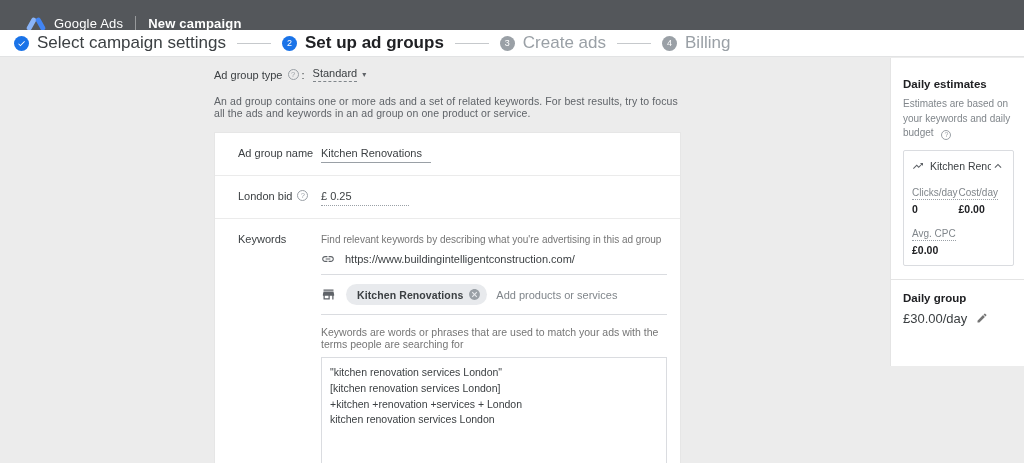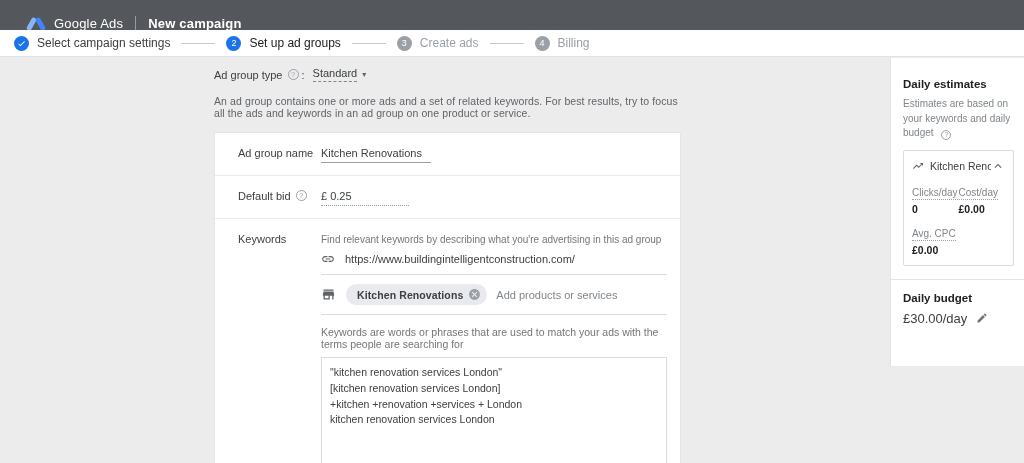--- a/index.html
+++ b/index.html
@@ -13,23 +13,23 @@
   .appbar .product { color:#ffffff; font-size:13px; letter-spacing:.2px; }
   .appbar .vsep { width:1px; height:15px; background:rgba(255,255,255,.4); margin:0 12px; }
   .appbar .pagetitle { color:#ffffff; font-size:13px; font-weight:bold; letter-spacing:.2px; }
 
   
   .stepper { position:absolute; top:30px; left:0; width:1024px; height:27px; background:#ffffff; border-bottom:1px solid #e2e3e4; display:flex; align-items:center; padding-left:14px; }
   .step { display:flex; align-items:center; }
   .step-circle { width:15px; height:15px; border-radius:50%; display:flex; align-items:center; justify-content:center; color:#fff; font-size:9px; flex-shrink:0; }
   .step-circle.done, .step-circle.current { background:#1a73e8; }
   .step-circle.todo { background:#9aa0a6; }
-  .step-label { margin-left:8px; font-size:12px; }
+  .step-label { margin-left:8px; font-size:17px; }
   .lbl-done { color:#3c4043; }
-  .lbl-current { color:#202124; font-weight:normal; }
+  .lbl-current { color:#202124; font-weight:bold; }
   .lbl-todo { color:#9aa0a6; }
   .connector { width:34px; height:0; border-top:1px solid #c6c9cc; margin:0 11px; }
 
   
   .main { position:absolute; top:58px; left:0; width:1024px; height:405px; background:#ececec;padding-left:28px; }
 
   .content { position:absolute; left:214px; top:0; width:467px; }
   .type-row { margin-top:9px; display:flex; align-items:center; font-size:11px; color:#3c4043; }
   .help-icon { display:inline-flex; align-items:center; justify-content:center; width:11px; height:11px; border:1px solid #9aa0a6; border-radius:50%; color:#9aa0a6; font-size:7.5px; margin-left:5px; flex-shrink:0; }
   .type-sep { margin:0 8px 0 3px; color:#3c4043; }
@@ -140,21 +140,21 @@
 
       <div class="row row-name">
         <div class="row-label">Ad group name</div>
         <div class="row-content">
           <div class="text-input">Kitchen Renovations</div>
         </div>
       </div>
 
       <div class="row row-bid">
         <div class="row-label">
-          <span>Default bid</span>
+          <span>London bid</span>
           <span class="help-icon">?</span>
         </div>
         <div class="row-content">
           <div class="bid-input">£ 0.25</div>
         </div>
       </div>
 
       <div class="row">
         <div class="row-label">Keywords</div>
         <div class="row-content">
@@ -225,21 +225,21 @@
             <span class="stat-label">Avg. CPC</span>
             <div class="stat-value">£0.00</div>
           </div>
         </div>
       </div>
     </div>
 
     <div class="sb-divider"></div>
 
     <div class="sb-section mt13">
-      <div class="sb-title">Daily budget</div>
+      <div class="sb-title">Daily group</div>
       <div class="budget-value-row">
         <span class="budget-value">£30.00/day</span>
         <span class="edit-icon">
           <svg width="12" height="12" viewBox="0 0 24 24">
               <path fill="#757575" d="M3 17.25V21h3.75L17.81 9.94l-3.75-3.75L3 17.25zM20.71 7.04c.39-.39.39-1.02 0-1.41l-2.34-2.34a.9959.9959 0 0 0-1.41 0l-1.83 1.83 3.75 3.75 1.83-1.83z"></path>
             </svg>
         </span>
       </div>
     </div>
   </div>

